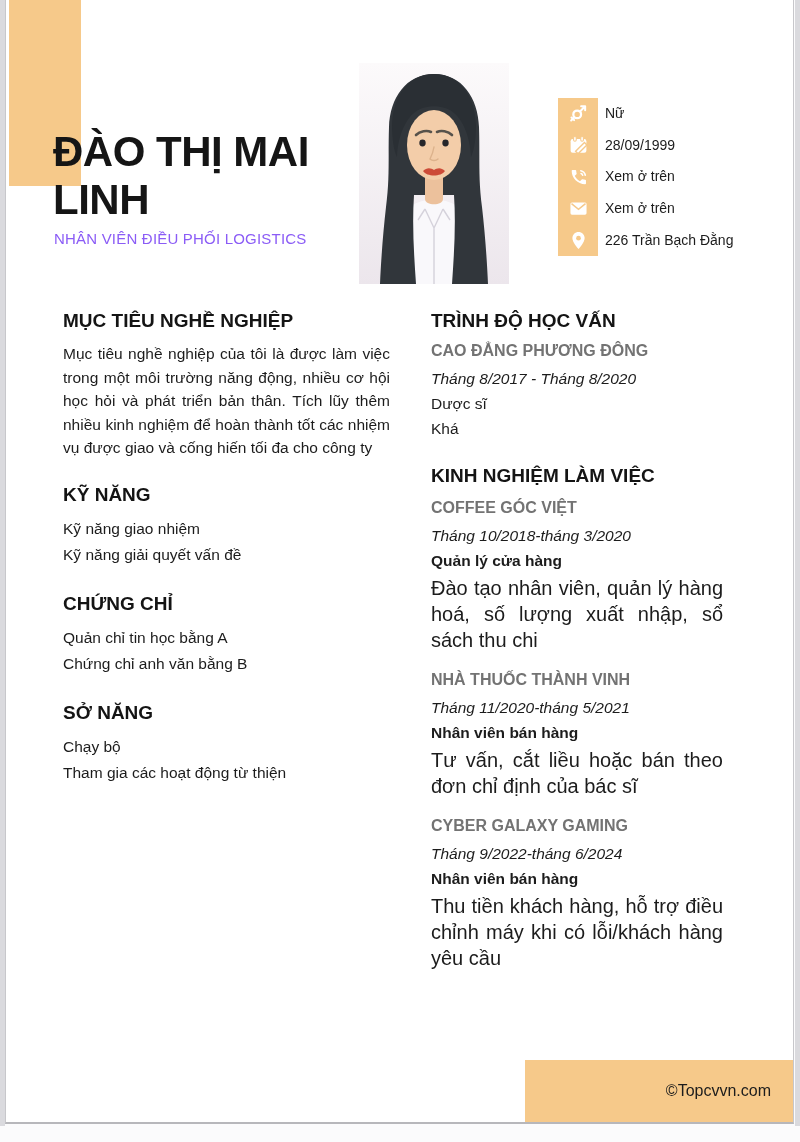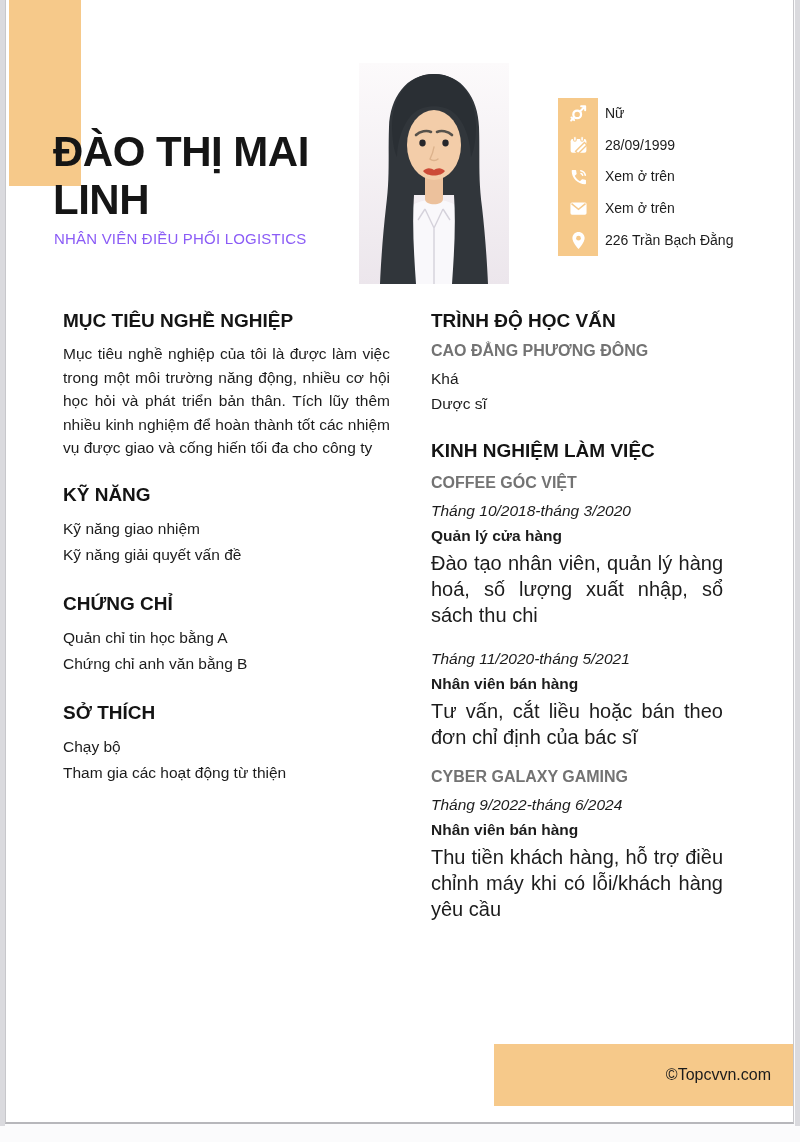--- a/index.html
+++ b/index.html
@@ -45,21 +45,21 @@
   .sub-head{font-size:16px;font-weight:bold;margin:0 0 6px;color:#737373;}
   .line{font-size:15.5px;line-height:25px;}
   .period{font-style:italic;}
   .role{font-weight:bold;}
   .job{margin-top:18px;}
   .job:first-of-type{margin-top:12px;}
   .job .desc{font-size:20px;line-height:26px;text-align:justify;margin:2px 0 0;}
   .edu{margin-top:2px;}
   
   .credit{
-    position:absolute;right:0;bottom:16px;width:299px;height:62px;background:#f6c98a;
+    position:absolute;right:0;bottom:0;width:268px;height:62px;background:#f6c98a;
     display:flex;align-items:center;justify-content:flex-end;
     padding-right:22px;box-sizing:border-box;font-size:16px;color:#1c1c1c;
   }
 </style>
 </head>
 <body>
 
 <div class="edge-strip left"></div>
 <div class="edge-strip right"></div>
 
@@ -157,47 +157,49 @@
         <div class="list-item">Kỹ năng giải quyết vấn đề</div>
       </section>
 
       <section>
         <h2>CHỨNG CHỈ</h2>
         <div class="list-item">Quản chỉ tin học bằng A</div>
         <div class="list-item">Chứng chỉ anh văn bằng B</div>
       </section>
 
       <section>
-        <h2>SỞ THÍCH</h2>
+        <h2>SỞ NĂNG</h2>
         <div class="list-item">Chạy bộ</div>
         <div class="list-item">Tham gia các hoạt động từ thiện</div>
       </section>
     </div>
 
     <div class="col-right">
       <section>
         <h2>TRÌNH ĐỘ HỌC VẤN</h2>
         <div class="edu">
           <h3 class="sub-head">CAO ĐẲNG PHƯƠNG ĐÔNG</h3>
+          <div class="line period">Tháng 8/2017 - Tháng 8/2020</div>
+          <div class="line">Dược sĩ</div>
           <div class="line">Khá</div>
-          <div class="line">Dược sĩ</div>
         </div>
       </section>
 
       <section>
         <h2>KINH NGHIỆM LÀM VIỆC</h2>
 
         <div class="job">
           <h3 class="sub-head">COFFEE GÓC VIỆT</h3>
           <div class="line period">Tháng 10/2018-tháng 3/2020</div>
           <div class="line role">Quản lý cửa hàng</div>
           <p class="desc">Đào tạo nhân viên, quản lý hàng hoá, số lượng xuất nhập, sổ sách thu chi</p>
         </div>
 
         <div class="job">
+          <h3 class="sub-head">NHÀ THUỐC THÀNH VINH</h3>
           <div class="line period">Tháng 11/2020-tháng 5/2021</div>
           <div class="line role">Nhân viên bán hàng</div>
           <p class="desc">Tư vấn, cắt liều hoặc bán theo đơn chỉ định của bác sĩ</p>
         </div>
 
         <div class="job">
           <h3 class="sub-head">CYBER GALAXY GAMING</h3>
           <div class="line period">Tháng 9/2022-tháng 6/2024</div>
           <div class="line role">Nhân viên bán hàng</div>
           <p class="desc">Thu tiền khách hàng, hỗ trợ điều chỉnh máy khi có lỗi/khách hàng yêu cầu</p>

